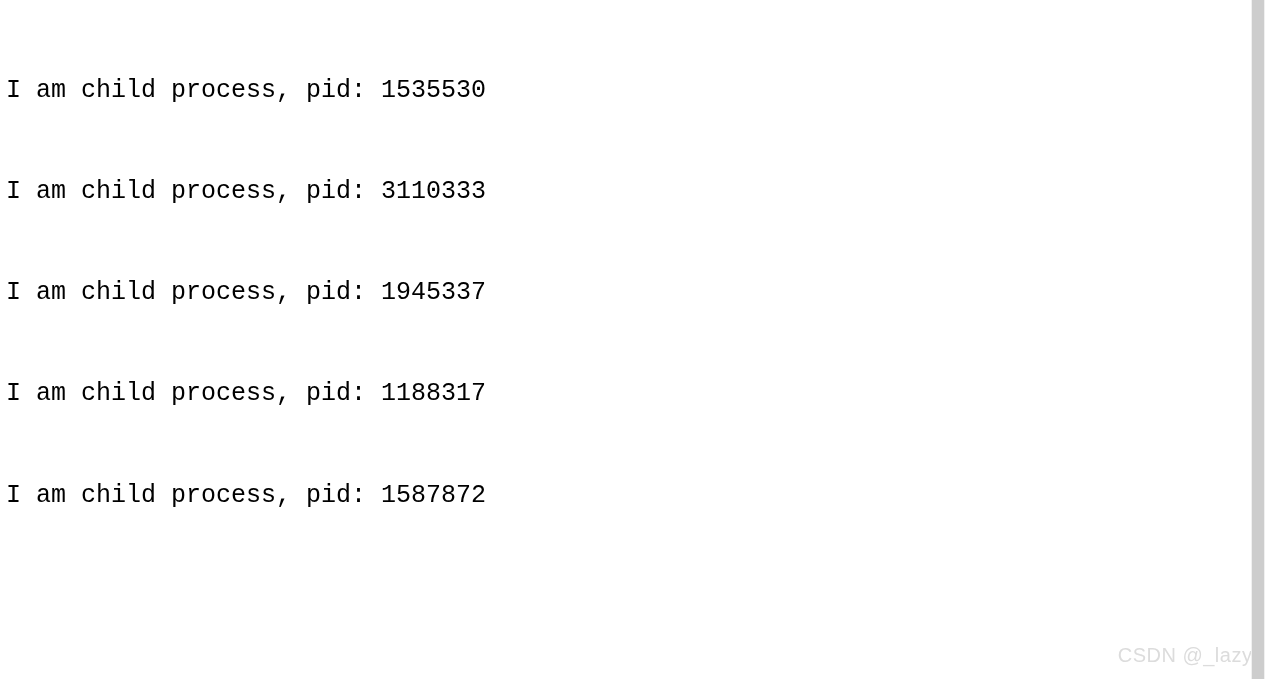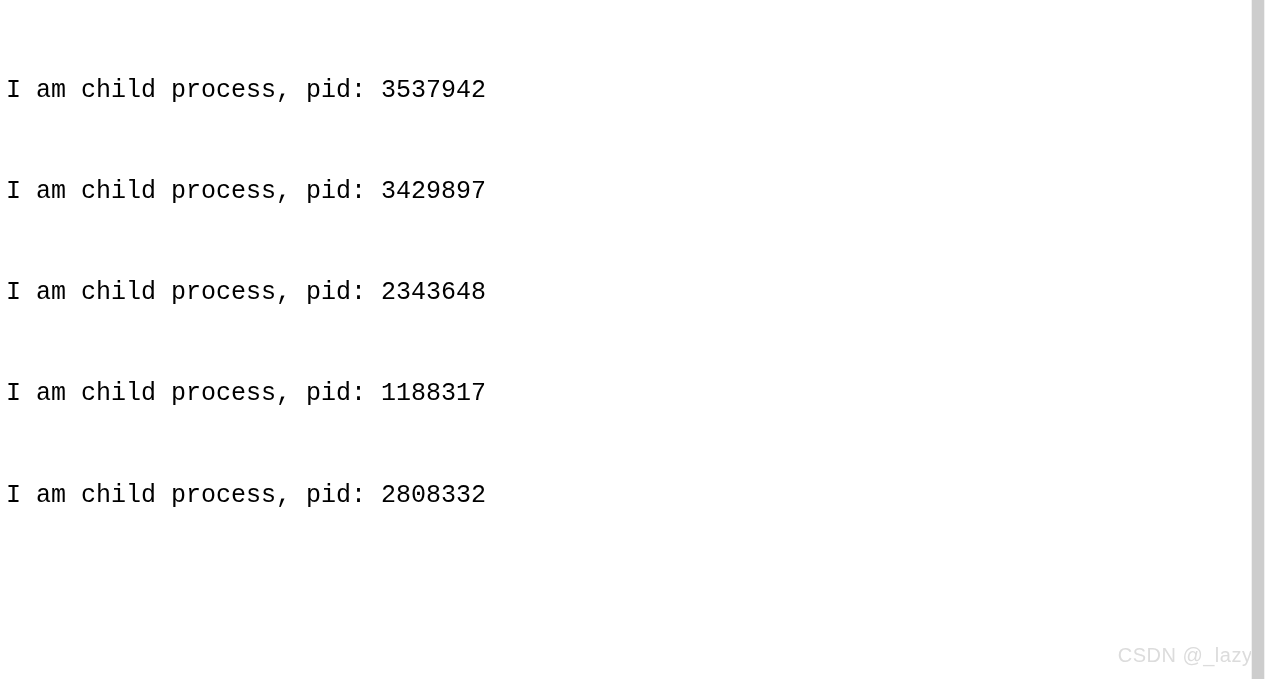--- a/index.html
+++ b/index.html
@@ -50,25 +50,25 @@
       width: 12px;
       height: 100%;
       background: #cdcdcd;
       border-radius: 0;
     }
   </style>
 </head>
 <body>
 
 <div class="terminal-output">
-  <span class="line">I am child process, pid: 3537942</span>
-  <span class="line">I am child process, pid: 3429897</span>
-  <span class="line">I am child process, pid: 2343648</span>
+  <span class="line">I am child process, pid: 1535530</span>
+  <span class="line">I am child process, pid: 3110333</span>
+  <span class="line">I am child process, pid: 1945337</span>
   <span class="line">I am child process, pid: 1188317</span>
-  <span class="line">I am child process, pid: 2808332</span>
+  <span class="line">I am child process, pid: 1587872</span>
   
   
   
   
   
   
   
   
   
   

